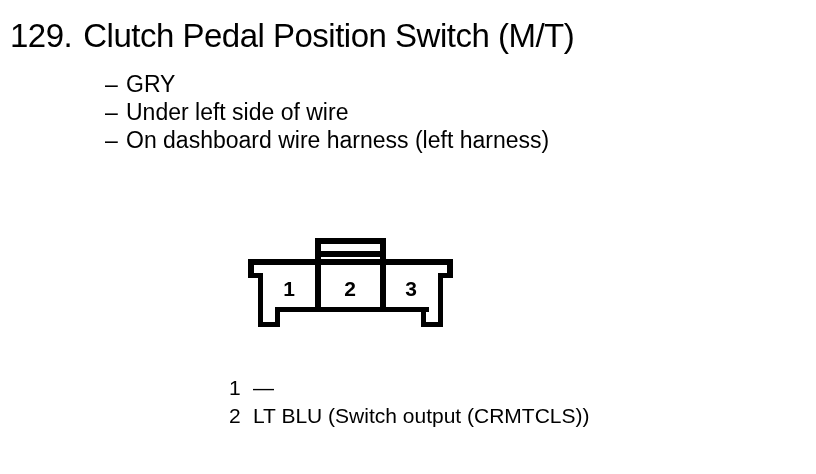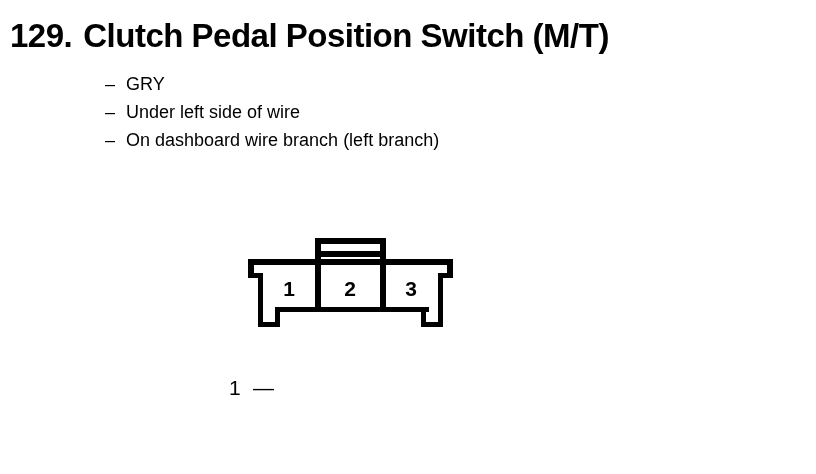--- a/index.html
+++ b/index.html
@@ -11,34 +11,34 @@
     background: #ffffff;
     color: #000000;
     font-family: "Liberation Sans", sans-serif;
     overflow: hidden;
   }
   .entry-heading {
     position: absolute;
     left: 10px;
     top: 17px;
     font-size: 33px;
-    font-weight: bold;
+    font-weight: normal;
     letter-spacing: -0.5px;
     white-space: nowrap;
   }
   .entry-number {
     display: inline-block;
     margin-right: 11px;
   }
   .location-details {
     position: absolute;
     left: 105px;
     top: 70px;
     list-style: none;
-    font-size: 18px;
+    font-size: 23px;
     line-height: 28px;
   }
   .detail-item { white-space: nowrap; }
   .dash-bullet {
     display: inline-block;
     width: 21px;
   }
   .connector-wrap {
     position: absolute;
     left: 246px;
@@ -76,21 +76,21 @@
   </div>
 
   <ul class="location-details">
     <li class="detail-item">
       <span class="dash-bullet">–</span><span>GRY</span>
     </li>
     <li class="detail-item">
       <span class="dash-bullet">–</span><span>Under left side of wire</span>
     </li>
     <li class="detail-item">
-      <span class="dash-bullet">–</span><span>On dashboard wire branch (left branch)</span>
+      <span class="dash-bullet">–</span><span>On dashboard wire harness (left harness)</span>
     </li>
   </ul>
 
   <div class="connector-wrap">
     <svg width="212" height="95" viewBox="0 0 212 95">
       <g fill="#000000">
 
         <rect x="69" y="2" width="71" height="6"></rect>
         <rect x="69" y="15" width="71" height="6"></rect>
         <rect x="69" y="2" width="6" height="21"></rect>
@@ -120,15 +120,18 @@
       <text class="cavity-label" x="43" y="60" text-anchor="middle">1</text>
       <text class="cavity-label" x="104" y="60" text-anchor="middle">2</text>
       <text class="cavity-label" x="165" y="60" text-anchor="middle">3</text>
     </svg>
   </div>
 
   <div class="pin-table">
     <div class="pin-row">
       <span class="pin-number">1</span><span>—</span>
     </div>
+    <div class="pin-row">
+      <span class="pin-number">2</span><span>LT BLU (Switch output (CRMTCLS))</span>
+    </div>
   </div>
 
 </div>
 
 </body></html>

